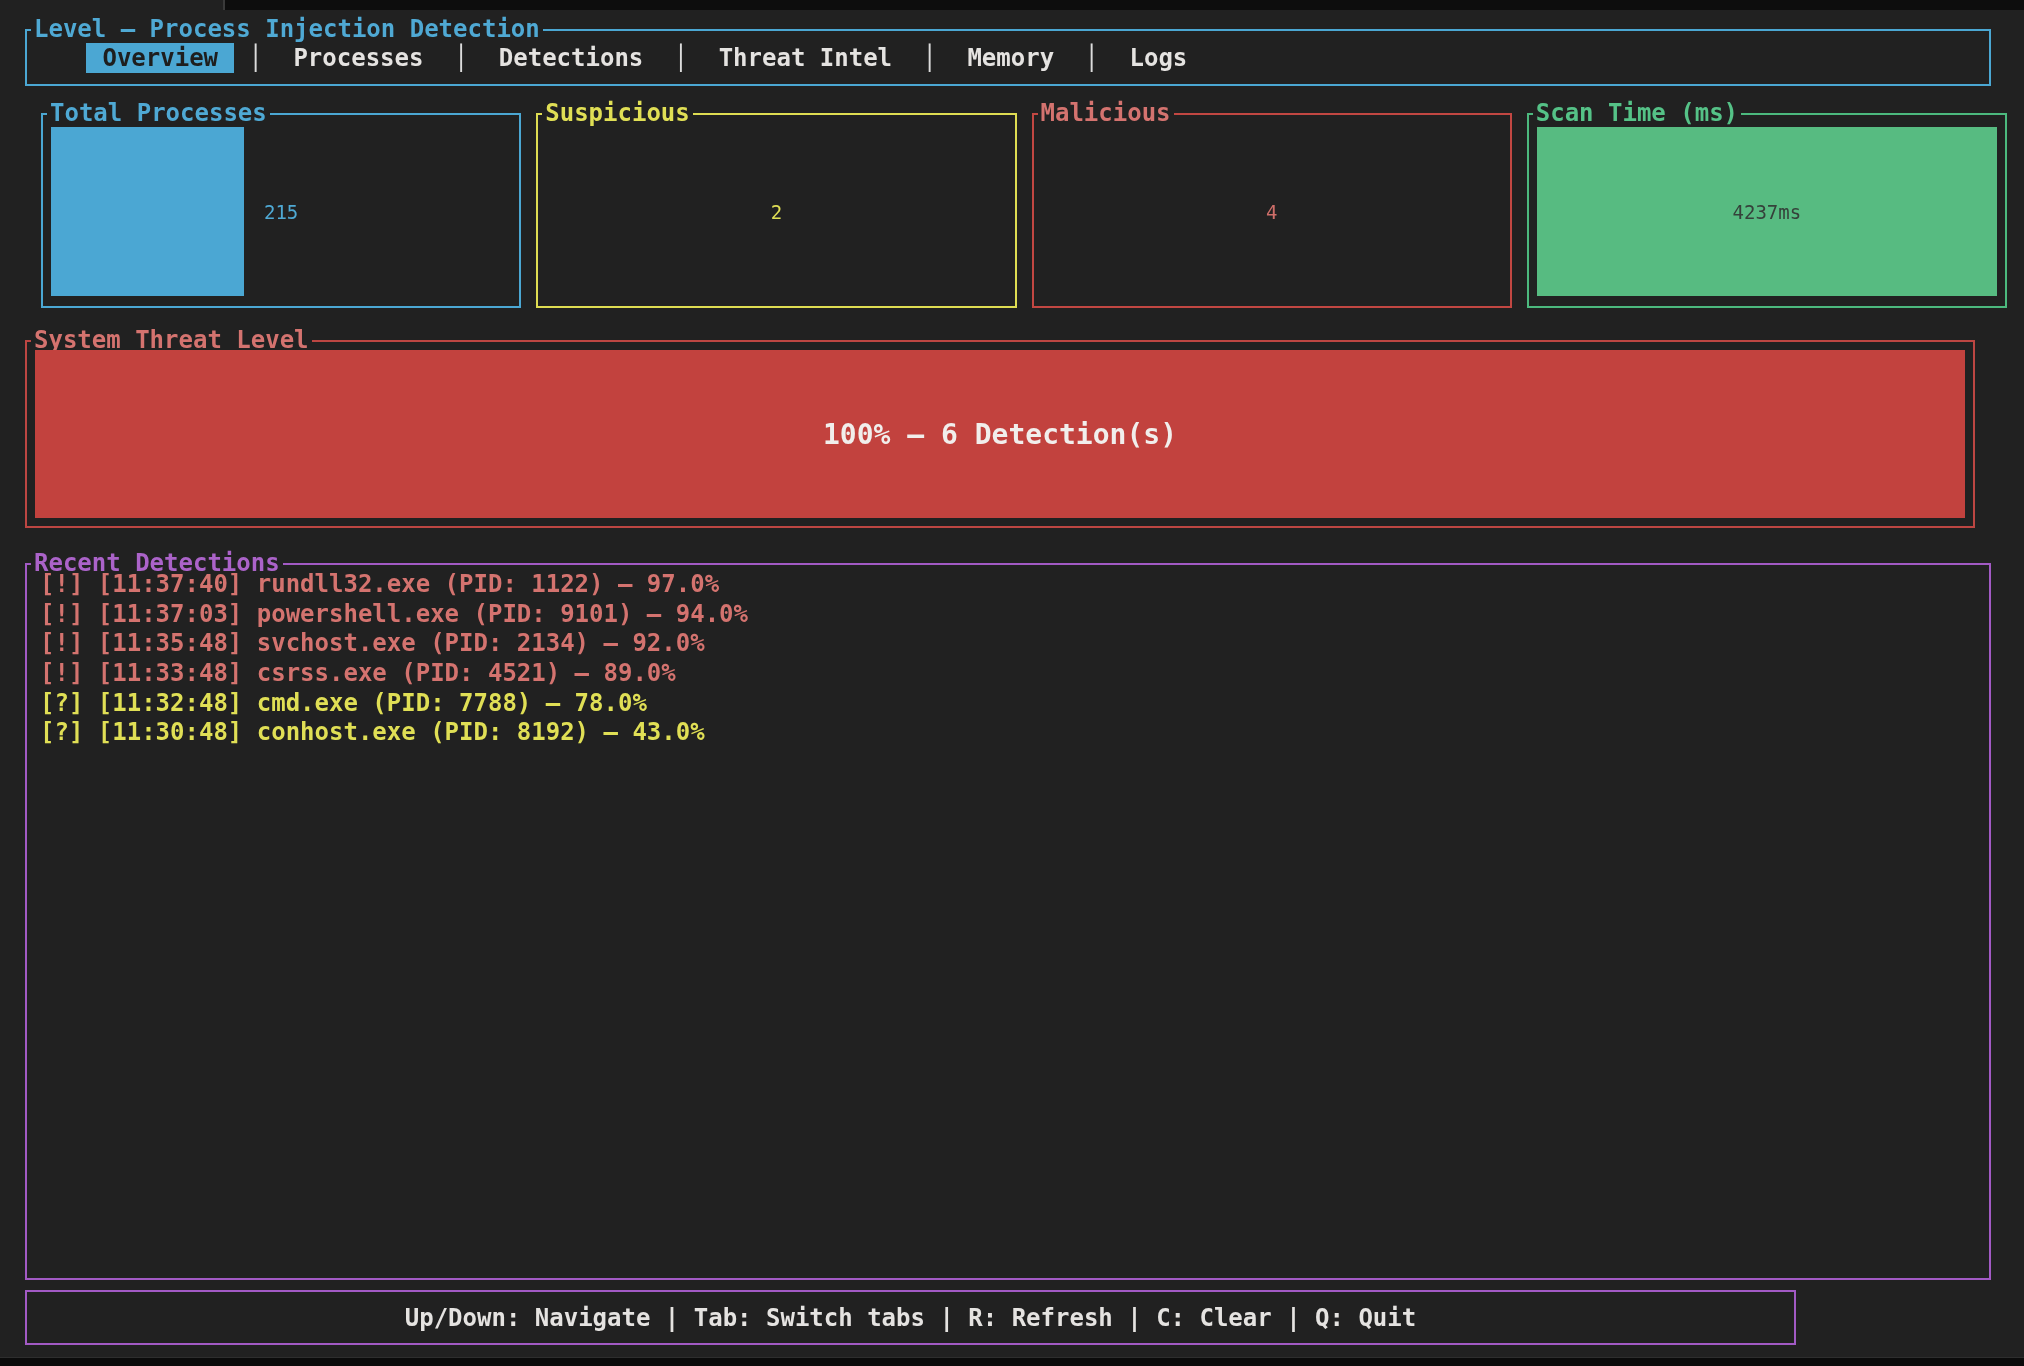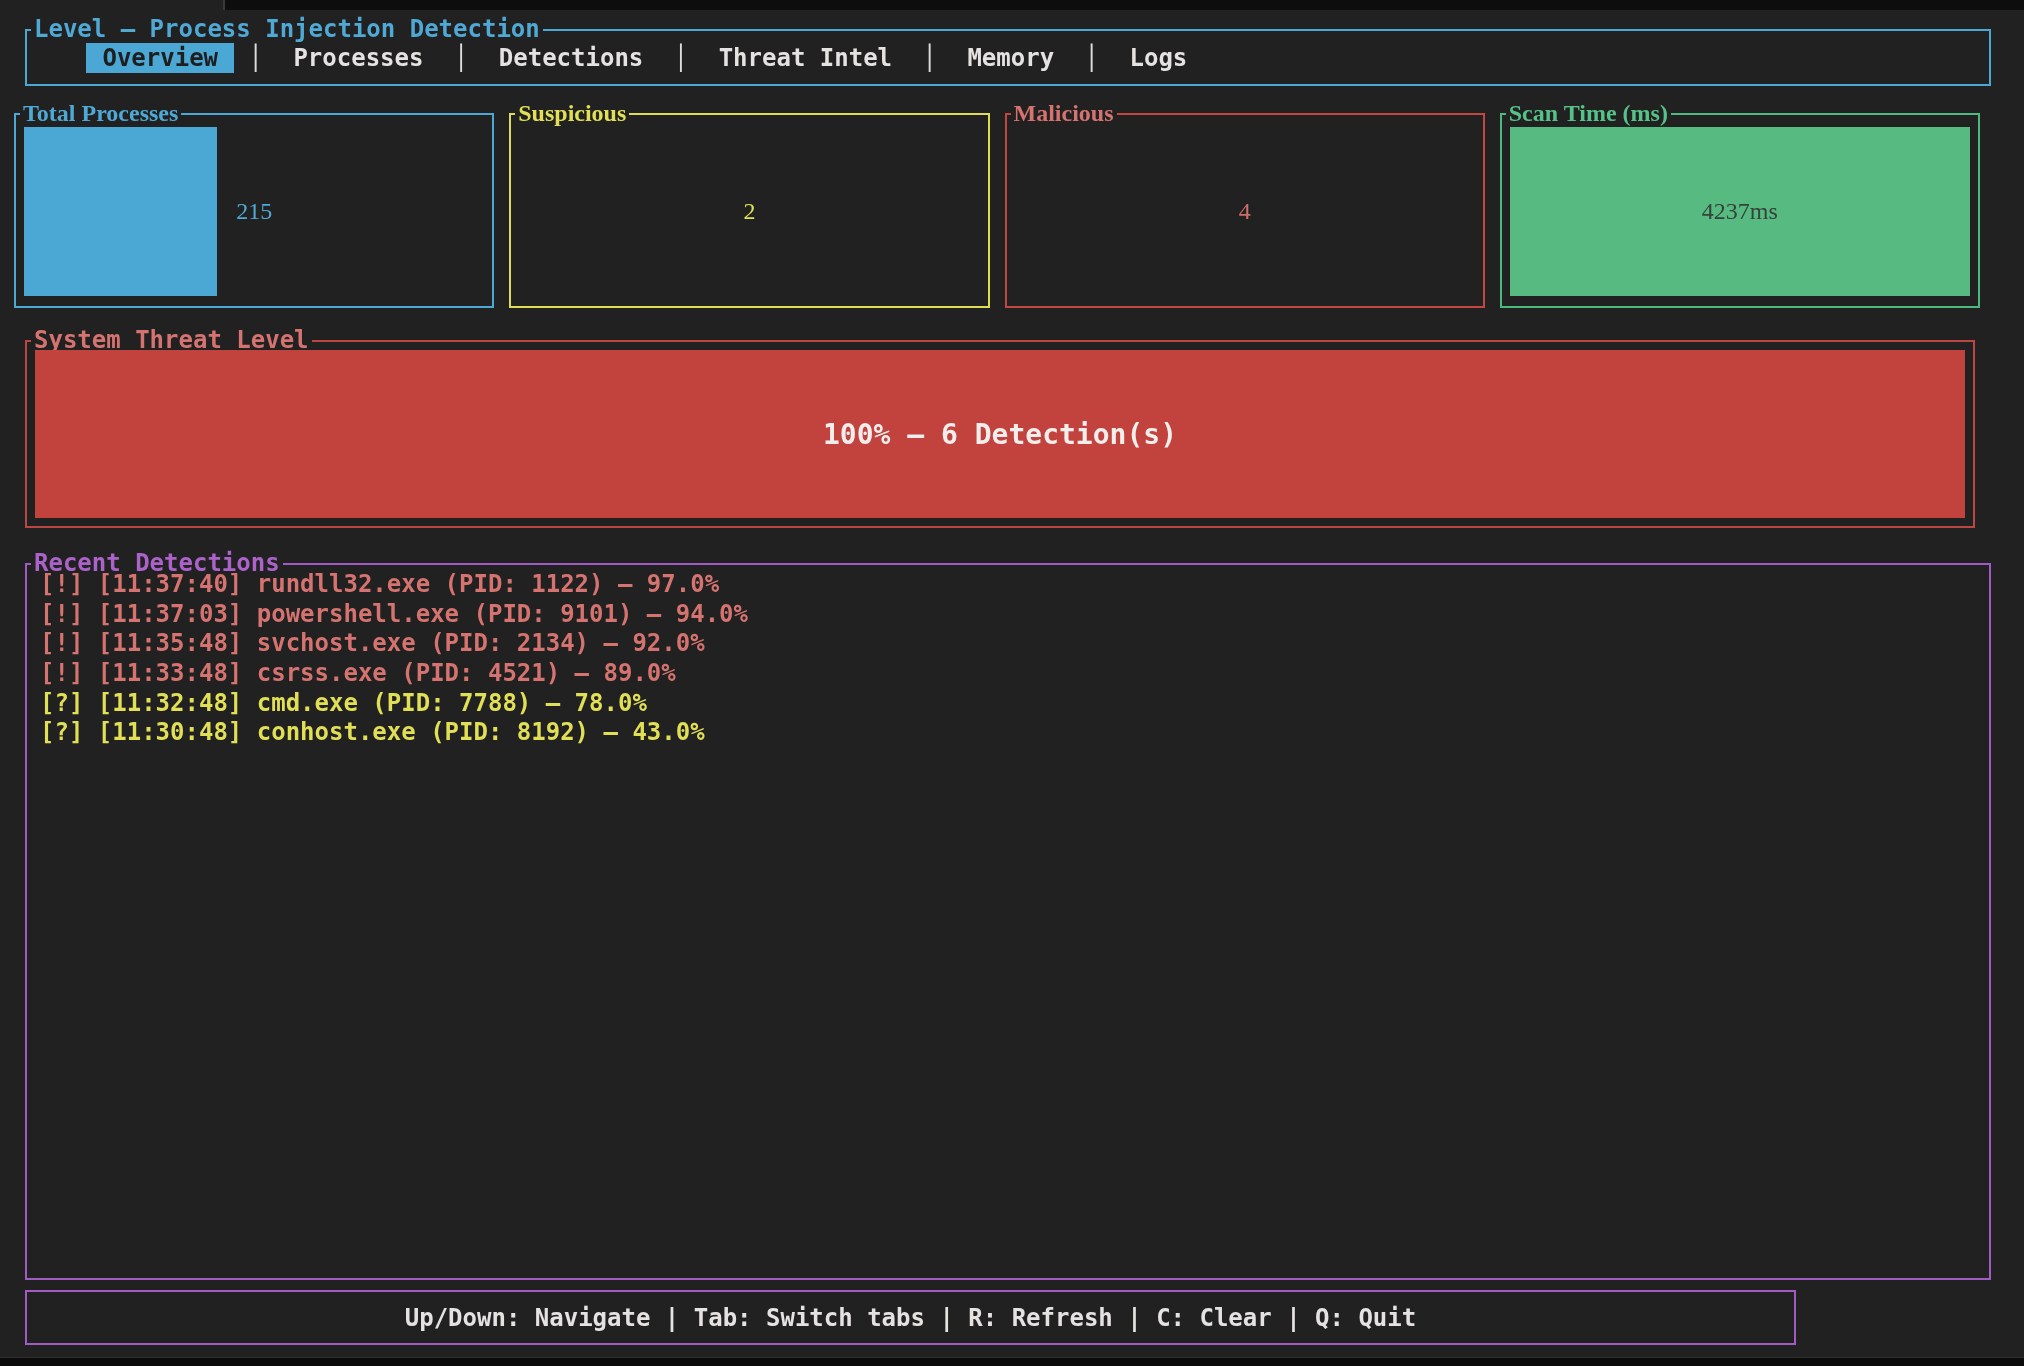--- a/index.html
+++ b/index.html
@@ -20,27 +20,27 @@
 
   
   .header{left:25px;top:29px;width:1966px;height:57px;border-color:#4BA7D3;}
   .header .panel-title{color:#4FA9D4;}
   .tabs{display:flex;align-items:center;height:100%;padding-left:13px;font-size:24px;font-weight:700;color:#E5E3E1;}
   .tab{padding:1px 16px;white-space:pre;cursor:default;}
   .tab.active{background:#4BA7D3;color:#1E1E1E;}
   .tab-sep{white-space:pre;color:#DCDCDC;font-weight:400;}
 
   
-  .stats-row{position:absolute;left:14px;top:113px;width:1966px;height:195px;display:flex;gap:15px;font-family:Liberation Serif, serif;}
+  .stats-row{position:absolute;left:41px;top:113px;width:1966px;height:195px;display:flex;gap:15px;}
   .stat{position:relative;flex:1;border:2px solid;box-sizing:border-box;background:#212121;}
   .gauge{position:absolute;left:8px;right:8px;top:12px;bottom:10px;overflow:hidden;}
   .gauge-fill{position:absolute;left:0;top:0;bottom:0;}
   .gauge-label{
     position:absolute;inset:0;display:flex;align-items:center;justify-content:center;
-    font-size:24px;font-weight:400;white-space:pre;
+    font-size:19px;font-weight:400;white-space:pre;
   }
   .stat-blue{border-color:#4BA7D3;}   .stat-blue .panel-title{color:#4FA9D4;}
   .stat-blue .gauge-fill{background:#4BA7D3;} .stat-blue .gauge-label{color:#4FA9D4;}
   .stat-yellow{border-color:#DEDC52;} .stat-yellow .panel-title{color:#E0DF55;}
   .stat-yellow .gauge-fill{background:#E0DF55;} .stat-yellow .gauge-label{color:#E0DF55;}
   .stat-red{border-color:#C24742;}    .stat-red .panel-title{color:#D4736F;}
   .stat-red .gauge-fill{background:#C2423E;} .stat-red .gauge-label{color:#CE6E69;}
   .stat-green{border-color:#4CB97E;}  .stat-green .panel-title{color:#55C287;}
   .stat-green .gauge-fill{background:#57BB81;} .stat-green .gauge-label{color:#35413A;}
 

